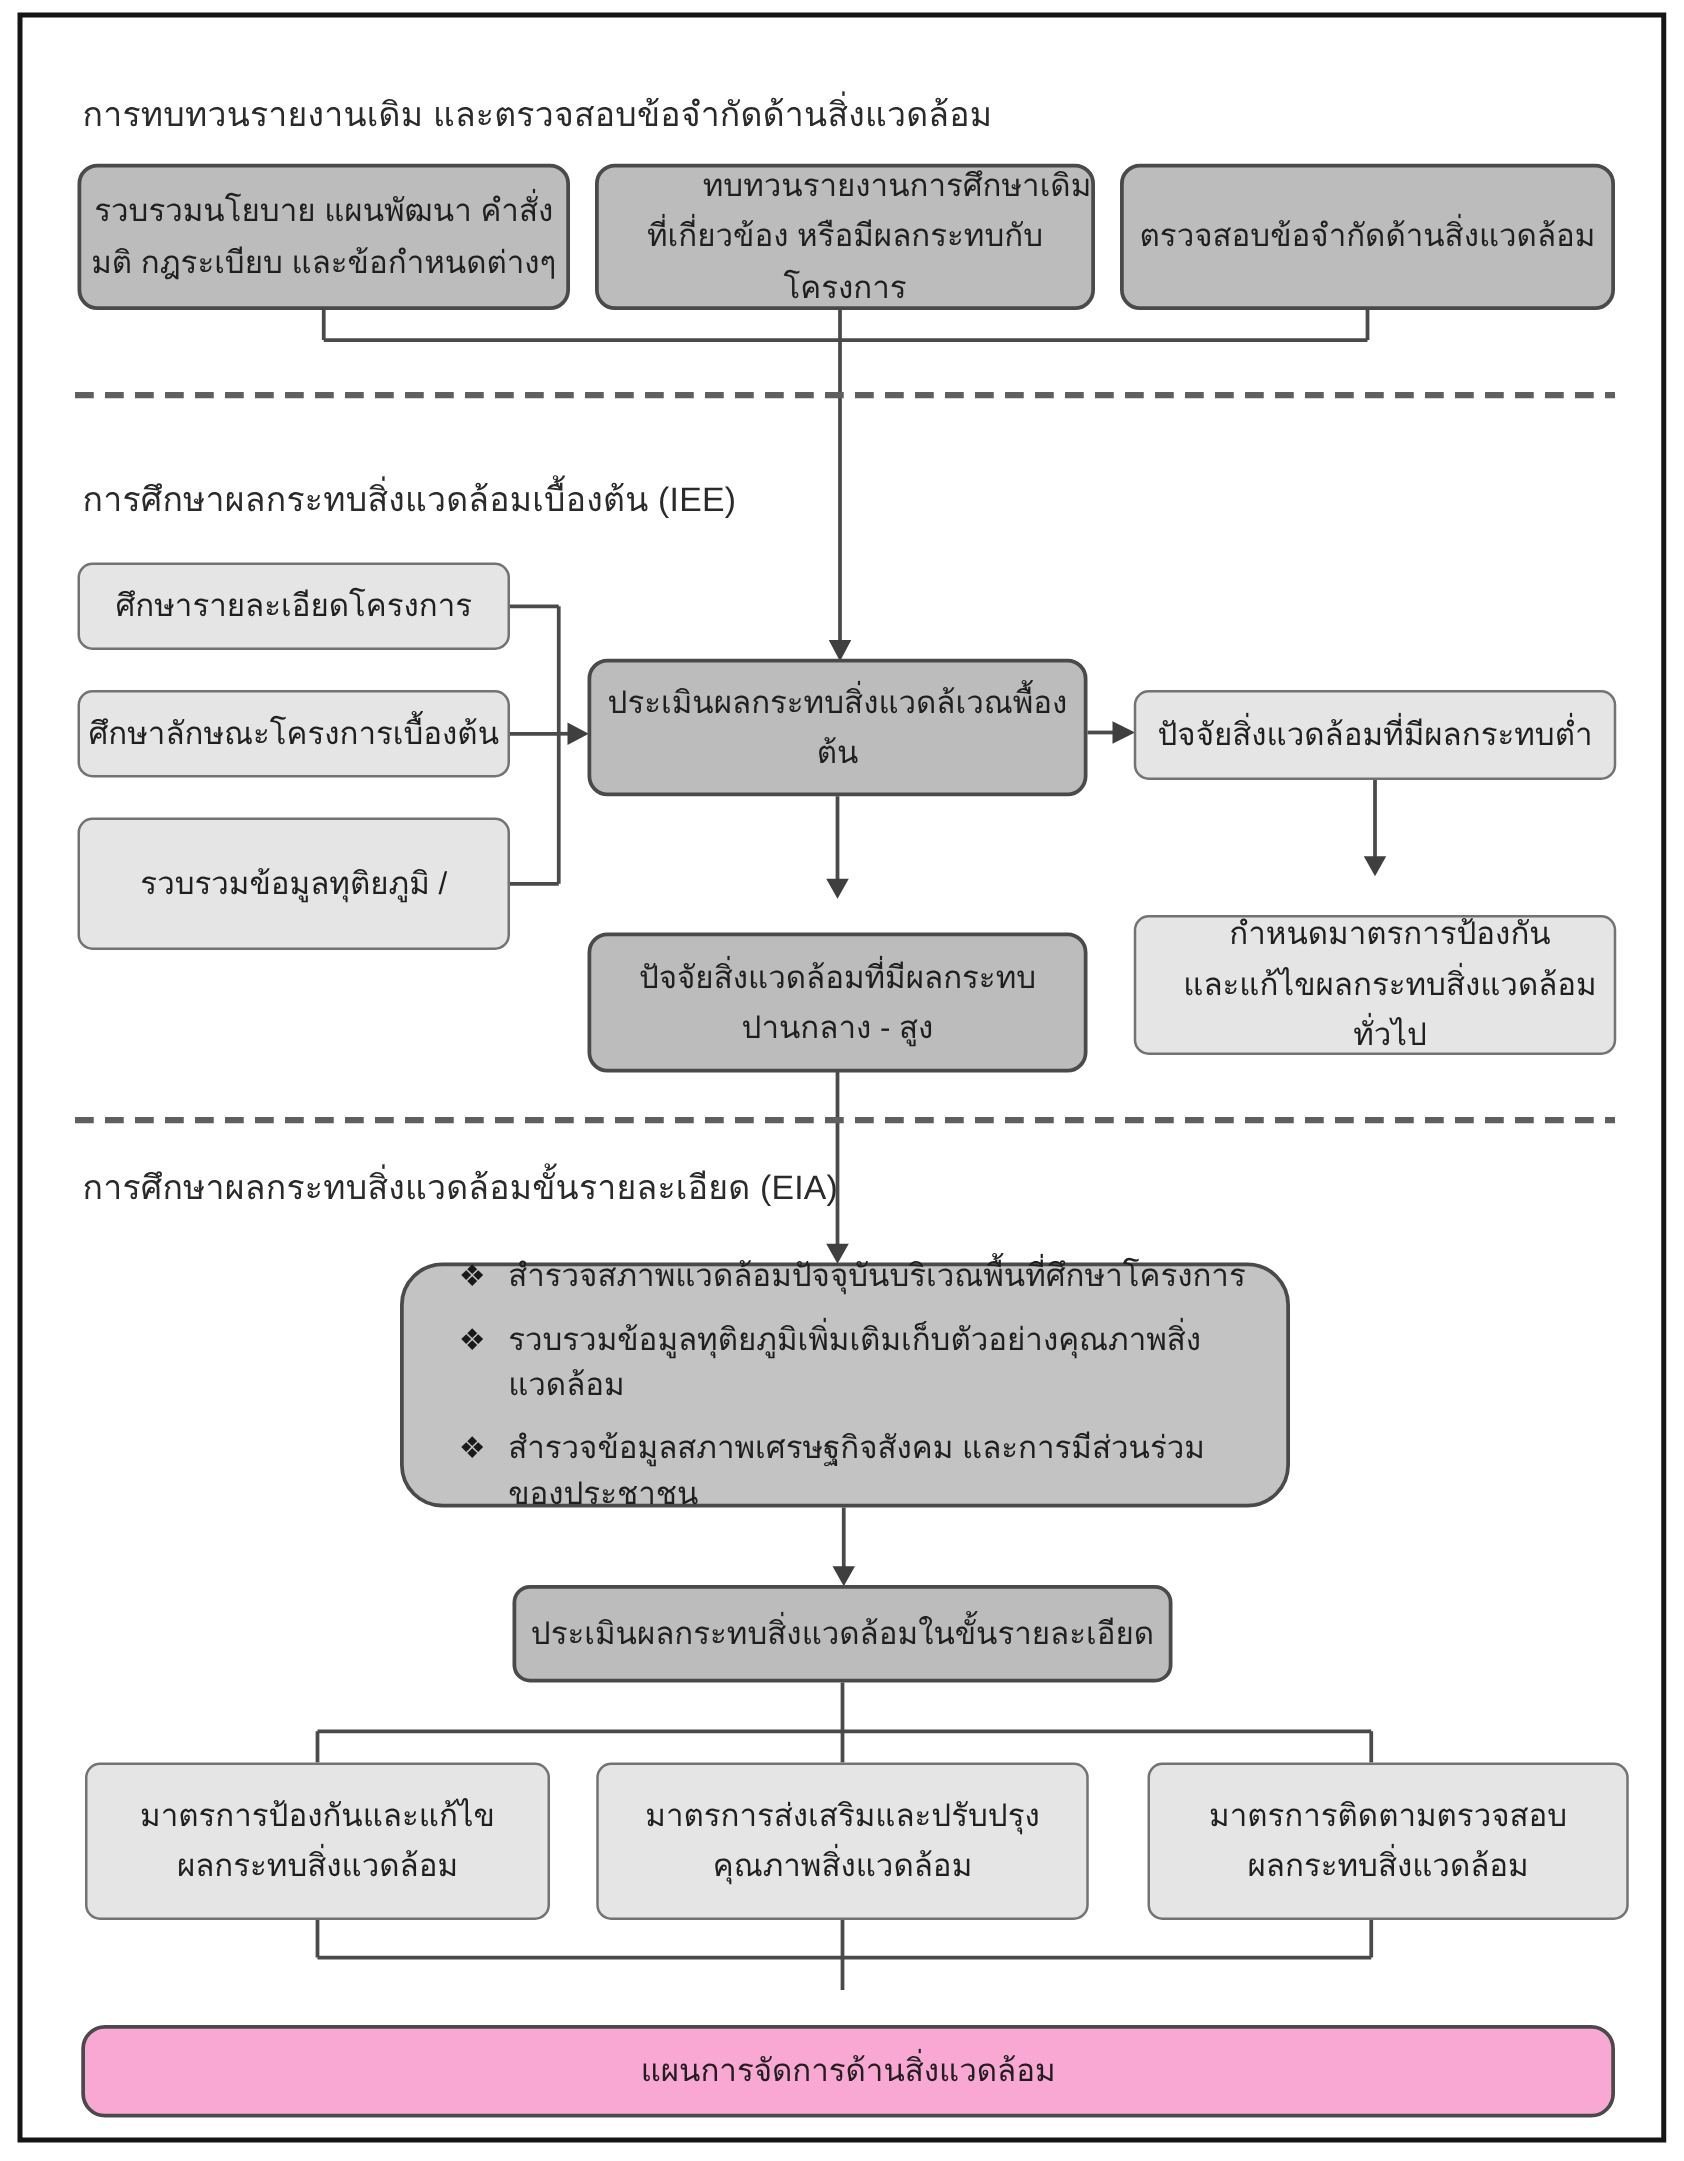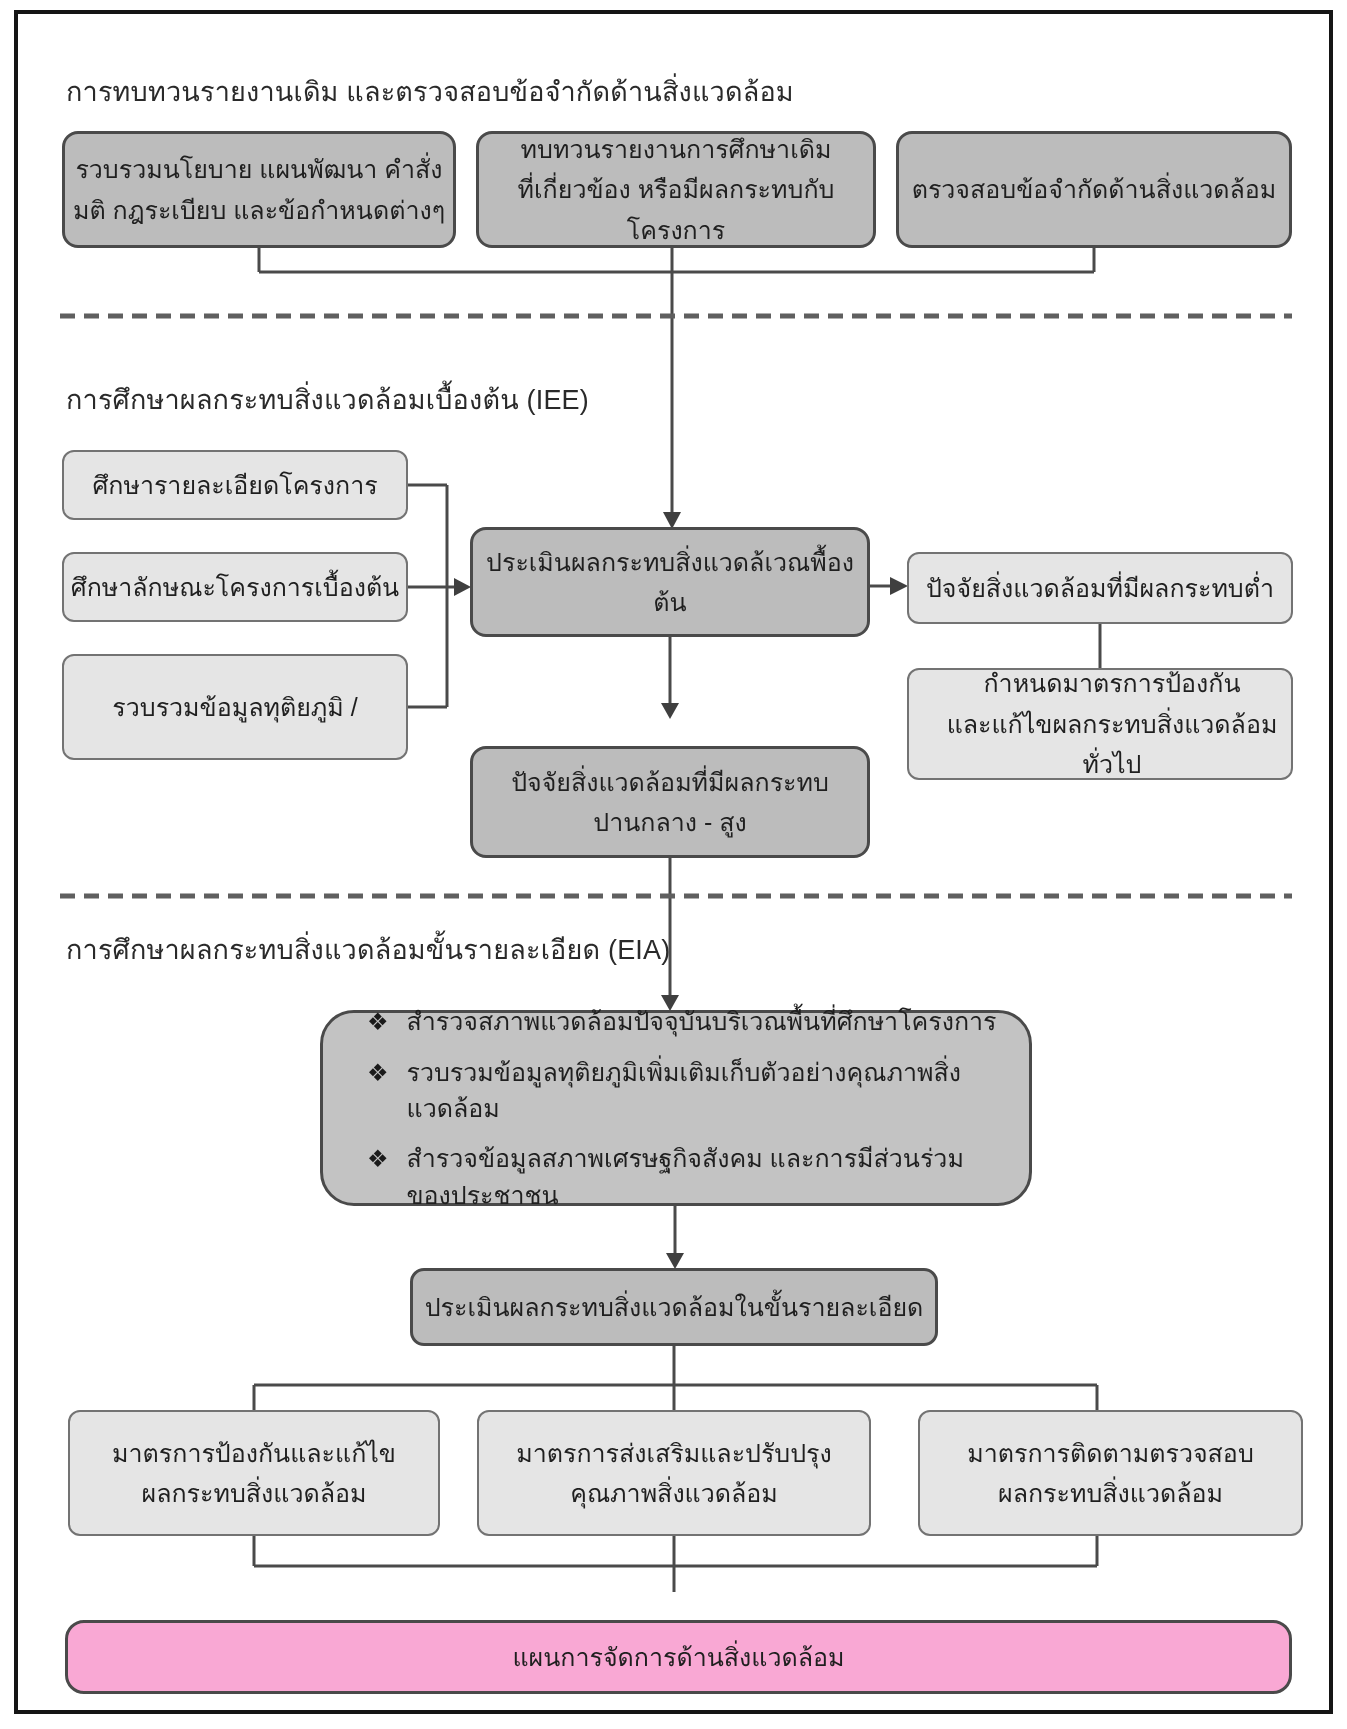--- a/index.html
+++ b/index.html
@@ -118,21 +118,21 @@
 
   <div class="frame"></div>
 
   <div class="section-heading" style="left:66px;top:70px;">การทบทวนรายงานเดิม และตรวจสอบข้อจำกัดด้านสิ่งแวดล้อม</div>
 
   <div class="box dark" style="left:62px;top:131px;width:394px;height:117px;text-align:right;">
     <div>รวบรวมนโยบาย แผนพัฒนา คำสั่ง</div>
     <div>มติ กฎระเบียบ และข้อกำหนดต่างๆ</div>
   </div>
 
-  <div class="box dark" style="left:476px;top:131px;width:400px;height:117px;">
+  <div class="box dark" style="left:476px;top:131px;width:400px;height:117px;align-items:flex-end;">
     <div>ทบทวนรายงานการศึกษาเดิม</div>
     <div>ที่เกี่ยวข้อง หรือมีผลกระทบกับโครงการ</div>
   </div>
 
   <div class="box dark" style="left:896px;top:131px;width:396px;height:117px;align-items:center;">
     <div>ตรวจสอบข้อจำกัดด้านสิ่งแวดล้อม</div>
   </div>
 
   <div class="section-heading" style="left:66px;top:378px;">การศึกษาผลกระทบสิ่งแวดล้อมเบื้องต้น (IEE)</div>
 
@@ -149,21 +149,21 @@
   </div>
 
   <div class="box dark" style="left:470px;top:527px;width:400px;height:110px;">
     <div>ประเมินผลกระทบสิ่งแวดล้เวณพื้องต้น</div>
   </div>
 
   <div class="box light" style="left:907px;top:552px;width:386px;height:72px;">
     <div>ปัจจัยสิ่งแวดล้อมที่มีผลกระทบต่ำ</div>
   </div>
 
-  <div class="box light" style="left:907px;top:668px;width:386px;height:112px;padding-left:24px;">
+  <div class="box light" style="left:907px;top:732px;width:386px;height:112px;padding-left:24px;">
     <div>กำหนดมาตรการป้องกัน</div>
     <div>และแก้ไขผลกระทบสิ่งแวดล้อมทั่วไป</div>
   </div>
 
   <div class="box dark" style="left:470px;top:718px;width:400px;height:112px;margin-top:28px;">
     <div>ปัจจัยสิ่งแวดล้อมที่มีผลกระทบ</div>
     <div>ปานกลาง - สูง</div>
   </div>
 
   <div class="section-heading" style="left:66px;top:928px;">การศึกษาผลกระทบสิ่งแวดล้อมขั้นรายละเอียด (EIA)</div>

